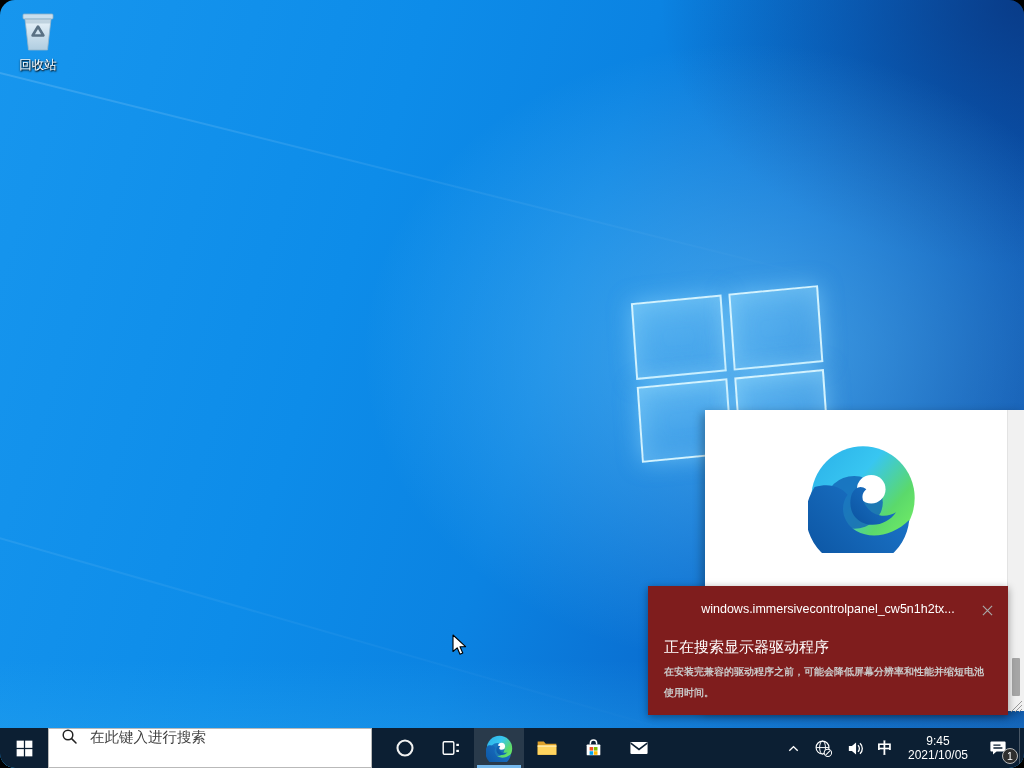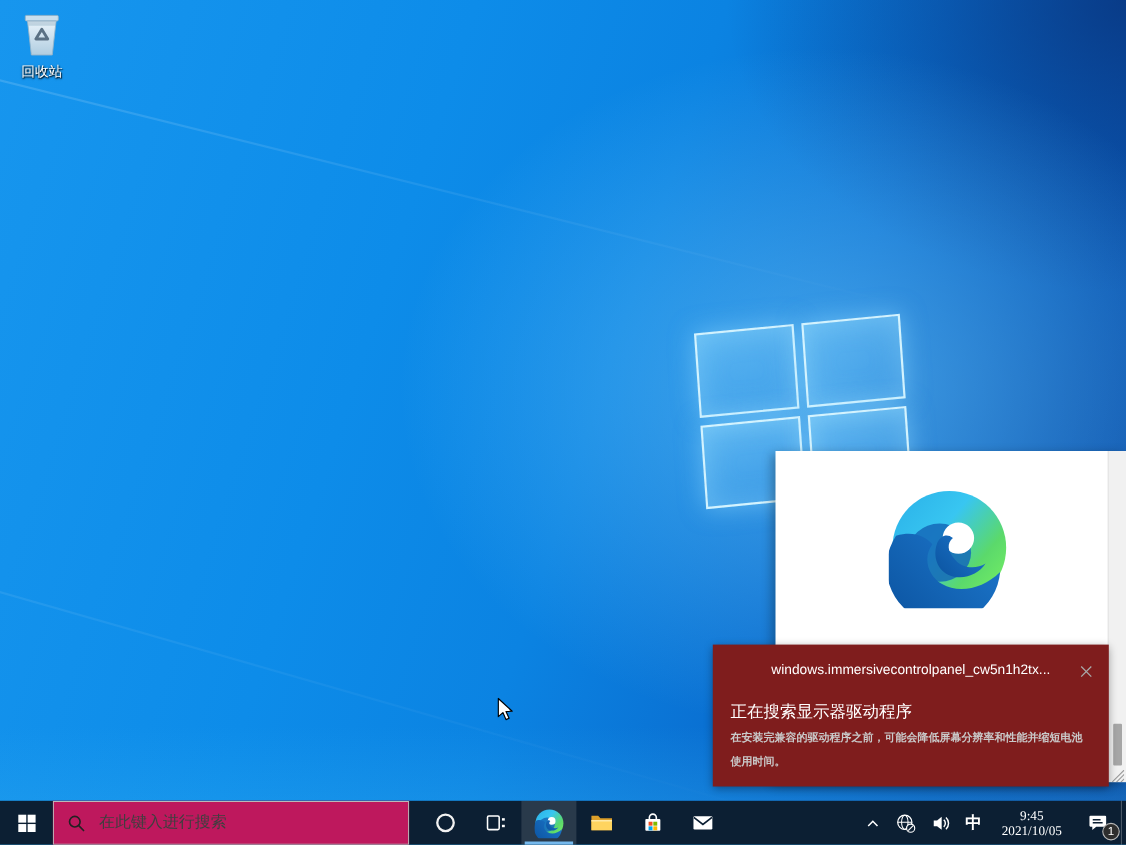--- a/index.html
+++ b/index.html
@@ -1,17 +1,17 @@
 <!DOCTYPE html>
 <html><head>
 <meta charset="utf-8">
 <style>
   html,body{margin:0;padding:0;background:#000;}
   .stage{position:relative;width:1024px;height:768px;overflow:hidden;
-         font-family:"Liberation Sans","DejaVu Sans",sans-serif;user-select:none;}
+         font-family:"Liberation Sans","DejaVu Sans",sans-serif;user-select:none;border-radius:15px;}
 
   
   .wallpaper{position:absolute;inset:0;
     background:
       radial-gradient(620px 500px at 73% 46%, rgba(125,212,255,.50), rgba(125,212,255,0) 62%),
       radial-gradient(520px 380px at 100% 0%, rgba(8,30,92,.55), rgba(8,30,92,0) 70%),
       linear-gradient(to top, rgba(80,200,250,.75) 0px, rgba(80,200,250,0) 14px),
       linear-gradient(to top, rgba(45,170,240,.45) 0%, rgba(45,170,240,0) 14%),
       linear-gradient(108deg,#1796ee 0%,#0d8ce9 34%,#0b83e2 52%,#0a70d2 68%,#0a59b6 85%,#0c4ba3 100%);}
   .ray{position:absolute;height:2px;background:linear-gradient(90deg,rgba(255,255,255,.28),rgba(255,255,255,0));transform-origin:0 0;}
@@ -49,30 +49,30 @@
   .toast-title{margin-top:22px;font-size:15px;font-weight:normal;color:#fff;}
   .toast-body{margin-top:4px;font-size:10px;line-height:21px;color:#c9c9c9;font-weight:bold;}
 
   
   .taskbar{position:absolute;left:0;top:728px;width:1024px;height:40px;background:#0c1f33;
     display:flex;align-items:stretch;}
   .tb-btn{width:46px;display:flex;align-items:center;justify-content:center;position:relative;cursor:pointer;}
   .tb-btn.start{width:48px;}
   .tb-btn.active{background:rgba(255,255,255,.12);}
   .tb-underline{position:absolute;left:3px;right:3px;bottom:0;height:3px;background:#76b9ed;}
-  .searchbox{width:324px;background:#be185d;box-shadow:inset 0 0 0 1px #b9b9b9;
-    display:flex;align-items:center;cursor:text;}
+  .searchbox{width:324px;background:#ffffff;box-shadow:inset 0 0 0 1px #b9b9b9;
+    display:flex;align-items:flex-start;cursor:text;}
   .searchbox svg{margin:0 10px 0 13px;flex:none;}
   .searchbox input{border:none;outline:none;background:transparent;font-size:14.5px;color:#111;
     font-family:inherit;width:240px;}
   .searchbox input::placeholder{color:#3f3f3f;opacity:1;}
   .tray{margin-left:auto;display:flex;align-items:stretch;}
   .tray-btn{display:flex;align-items:center;justify-content:center;position:relative;cursor:pointer;}
   .clock{width:78px;display:flex;flex-direction:column;align-items:center;justify-content:center;
-    color:#fff;font-size:12px;line-height:14px;cursor:pointer;font-family:Liberation Serif, serif;}
+    color:#fff;font-size:12px;line-height:14px;cursor:pointer;}
   .ime{width:28px;color:#fff;font-size:15px;font-weight:bold;}
   .badge{position:absolute;right:1px;bottom:4px;width:16px;height:16px;border-radius:50%;
     background:#2e2e2e;border:1px solid #b9b9b9;color:#fff;font-size:10.5px;
     display:flex;align-items:center;justify-content:center;box-sizing:border-box;}
   .show-desktop{width:4px;border-left:1px solid rgba(255,255,255,.25);cursor:pointer;}
 
   .cursor{position:absolute;left:452px;top:634px;pointer-events:none;}
 </style>
 </head>
 <body>

